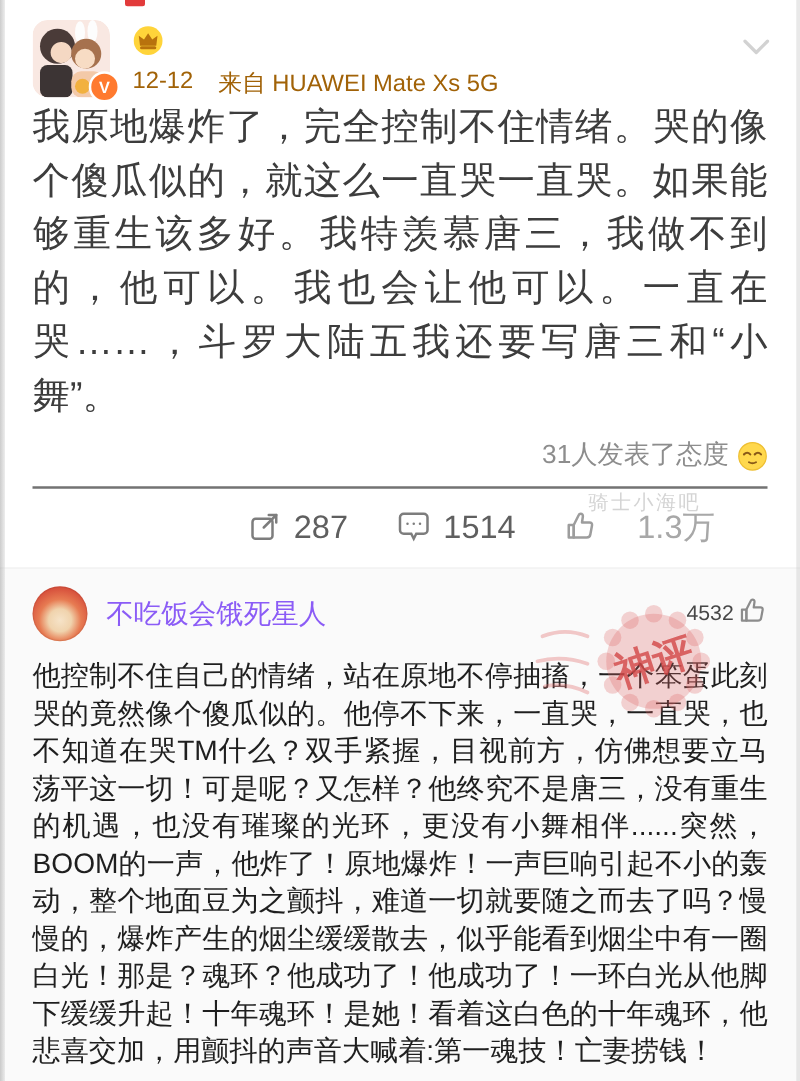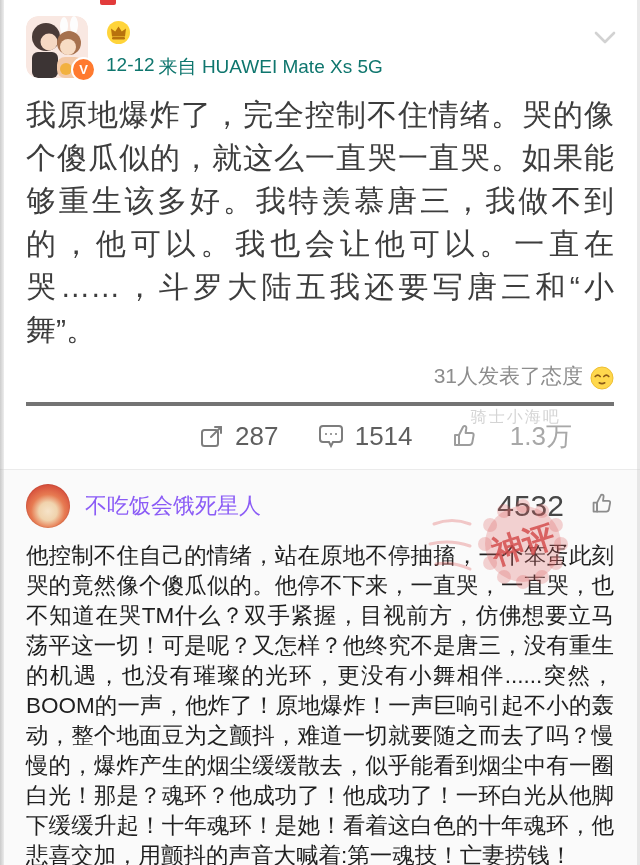--- a/index.html
+++ b/index.html
@@ -22,51 +22,51 @@
   .post-header{display:flex;margin-top:16px;position:relative;}
   .avatar-wrap{position:relative;width:62px;height:62px;flex:0 0 auto;}
   .avatar-wrap svg{display:block;border-radius:12px;}
   .v-badge{position:absolute;right:-8px;bottom:-4px;width:21px;height:21px;
     background:#ff7a2f;border:2px solid #fff;border-radius:50%;
     color:#fff;font-size:13px;font-weight:bold;line-height:21px;text-align:center;}
   .user-info{margin-left:18px;padding-top:4px;}
   .username-row{display:flex;align-items:center;gap:8px;}
   .username{color:#ee9a4d;font-size:24px;}
   .crown{width:25px;height:25px;}
-  .post-meta{color:#0f766e;font-size:19px;margin-top:9px;display:flex;gap:4px;}
+  .post-meta{color:#a16207;font-size:19px;margin-top:9px;display:flex;gap:20px;}
   .chevron{position:absolute;right:-6px;top:12px;width:30px;height:20px;cursor:pointer;}
 
-  .post-content{font-size:30px;line-height:43px;color:#3d3d3d;margin-top:13px;
+  .post-content{font-size:30px;line-height:43px;color:#3d3d3d;
     text-align:justify;text-justify:inter-ideograph;}
 
   .attitude-row{display:flex;justify-content:flex-end;align-items:flex-end;gap:7px;
     color:#8d8d8d;font-size:21px;margin-top:9px;height:30px;}
   .attitude-row .emoji{width:24px;height:24px;}
 
   .action-bar{display:flex;align-items:center;margin-top:12px;
-    border-top:4px solid #737373;padding:13px 0 15px 0;}
+    border-top:2px solid #737373;padding:13px 0 15px 0;}
   .action{display:flex;align-items:center;gap:10px;color:#5f5f5f;font-size:26px;cursor:pointer;}
   .act-share{margin-left:172px;}
   .act-comment{margin-left:auto;margin-right:auto;gap:10px;}
   .act-like{margin-right:42px;position:relative;color:#a8a8a8;gap:32px;}
   .action svg{display:block;}
   .wm{position:absolute;left:20px;top:-12px;width:130px;color:#c6c6c6;opacity:.75;
     font-size:16px;letter-spacing:2px;white-space:nowrap;pointer-events:none;}
 
   .section-gap{height:8px;background:#fff;border-bottom:1px solid #ebebeb;}
 
   
   .comment{flex:1;background:#fafafa;padding:14px 26px 16px;position:relative;box-sizing:border-box;}
   .comment-header{display:flex;align-items:center;}
   .c-avatar{width:44px;height:44px;border-radius:50%;flex:0 0 auto;
     background:radial-gradient(circle at 50% 62%, #f6e3c8 0%, #f0d3ad 26%, #e77b52 48%, #d7503c 74%, #b8402f 100%);
     box-shadow:inset 0 0 0 1px rgba(0,0,0,.06);}
   .c-username{margin-left:15px;font-size:22px;color:#8b5cf6;}
-  .c-like{margin-left:auto;display:flex;align-items:center;gap:26px;
-    color:#474747;font-size:30px;cursor:pointer;}
+  .c-like{margin-left:auto;display:flex;align-items:center;gap:3px;
+    color:#474747;font-size:17px;cursor:pointer;}
   .comment-content{font-size:22.5px;line-height:30px;color:#1f1f1f;margin-top:13px;
     text-align:justify;text-justify:inter-ideograph;}
 
   .stamp{position:absolute;left:428px;top:18px;width:150px;height:112px;
     pointer-events:none;z-index:5;}
 </style>
 </head>
 <body>
 
 <div class="edge-left"></div>

